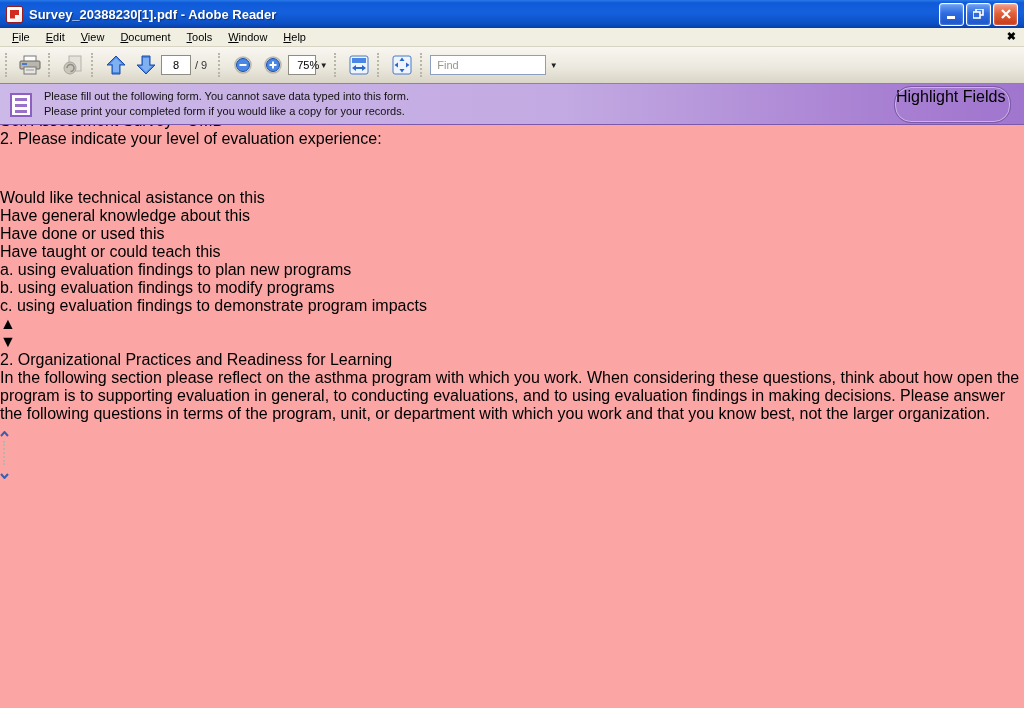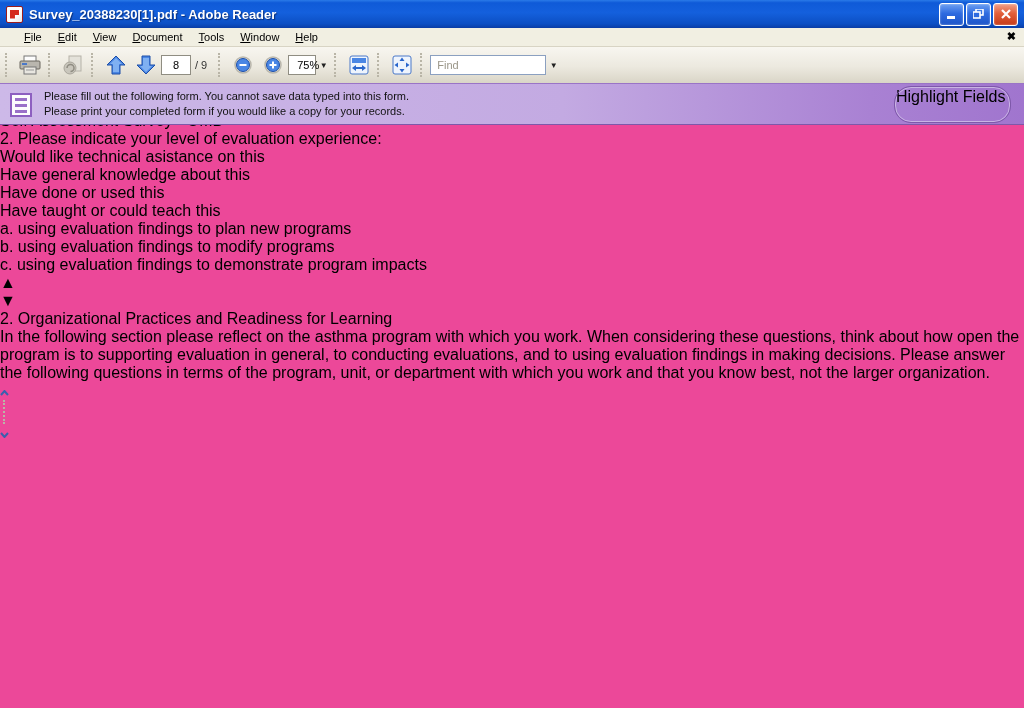--- a/index.html
+++ b/index.html
@@ -1,37 +1,37 @@
 <!DOCTYPE html>
 <html><head>
 <meta charset="utf-8">
 <style>
   * { box-sizing: border-box; margin: 0; padding: 0; }
   html,body { width:1024px; height:708px; overflow:hidden; font-family:"Liberation Sans", sans-serif; }
-  #app { position:relative; width:1024px; height:708px; background:#ec4899; }
+  #app { position:relative; width:1024px; height:708px; background:#fca5a5; }
 
   
   .titlebar { position:absolute; left:0; top:0; width:1024px; height:28px;
     background:linear-gradient(180deg,#2a7ae8 0%,#0f5ad8 10%,#1460dd 45%,#0c4fc4 85%,#0a3da6 100%);
     display:flex; align-items:center; padding:0 6px; }
   .titlebar .apptitle { color:#fff; font-weight:bold; font-size:13px; text-shadow:1px 1px 1px #0a2f7a; margin-left:6px; flex:1;
     white-space:nowrap; overflow:hidden; }
   .pdficon { width:17px; height:17px; background:linear-gradient(135deg,#fff 55%,#e8e8e8 100%); border:1px solid #9b1c1c; position:relative; border-radius:2px; flex:0 0 auto; }
   .pdficon::after { content:""; position:absolute; left:3px; top:3px; width:9px; height:9px;
     background:#d42a1e; clip-path:polygon(0 0,100% 0,100% 60%,55% 60%,55% 100%,0 100%); }
   .winbtns { display:flex; gap:2px; }
   .winbtn { width:25px; height:23px; border-radius:3px; border:1px solid #fff; display:flex; align-items:center; justify-content:center;
     color:#fff; font-size:12px; font-weight:bold;
     background:linear-gradient(180deg,#6d9ff2 0%,#2e6be0 45%,#1d54c8 100%); box-shadow:inset 0 0 2px rgba(255,255,255,.6); }
   .winbtn.close { background:linear-gradient(180deg,#f0a088 0%,#e25f3a 45%,#c63a18 100%); }
   .winbtn svg { display:block; }
 
   
   .menubar { position:absolute; left:0; top:28px; width:1024px; height:19px; background:#f1efe2;
-    display:flex; align-items:center; padding-left:16px; border-bottom:1px solid #d8d4c4; }
+    display:flex; align-items:center; padding-left:4px; border-bottom:1px solid #d8d4c4; }
   .menu-item { font-size:11px; color:#000; padding:2px 8px; cursor:default; }
   .menu-item span.u { text-decoration:underline; }
   .menubar-close { position:absolute; right:8px; top:2px; font-size:11px; color:#000; font-weight:bold; }
 
   
   .toolbar { position:absolute; left:0; top:47px; width:1024px; height:37px;
     background:linear-gradient(180deg,#f8f6f0 0%,#ece9df 55%,#d9d5c7 100%);
     display:flex; align-items:center; padding-left:2px; border-bottom:1px solid #9a74c6; }
   .grip { width:7px; height:24px; margin:0 3px; border-left:2px dotted #b9b5a7; }
   .tbtn { width:30px; height:28px; display:flex; align-items:center; justify-content:center; border:1px solid transparent; border-radius:2px; }
@@ -266,21 +266,21 @@
         <svg width="20" height="26">
           <path d="M6 6 a4 4 0 0 1 8 0 v12 a3 3 0 0 1 -6 0 V8 a1.6 1.6 0 0 1 3.2 0 v9" fill="none" stroke="#b0b0b0" stroke-width="2.2" stroke-linecap="round"></path>
         </svg>
       </div>
     </div>
 
     <div class="page">
       <div class="doc-header">Self Assessment Survey  - OMB</div>
       <div class="q2-title">2. Please indicate your level of evaluation experience:</div>
       <div id="colheads">
-          <div class="colhead" style="left: 248px;">Would like technical asistance on this</div>
+          <div class="colhead" style="left: 248px; margin-top: 41px;">Would like technical asistance on this</div>
           <div class="colhead" style="left: 336px;">Have general knowledge about this</div>
           <div class="colhead" style="left: 424px;">Have done or used this</div>
           <div class="colhead" style="left: 512px;">Have taught or could teach this</div>
         </div>
       <div class="rows" id="q2rows">
           <div class="t-row striped"><span class="row-label">a. using evaluation findings to plan new programs</span><div class="radio-cell" style="left: 285px;">
               <div class="radio-dot"></div>
             </div><div class="radio-cell" style="left: 373px;">
               <div class="radio-dot"></div>
             </div><div class="radio-cell" style="left: 461px;">

